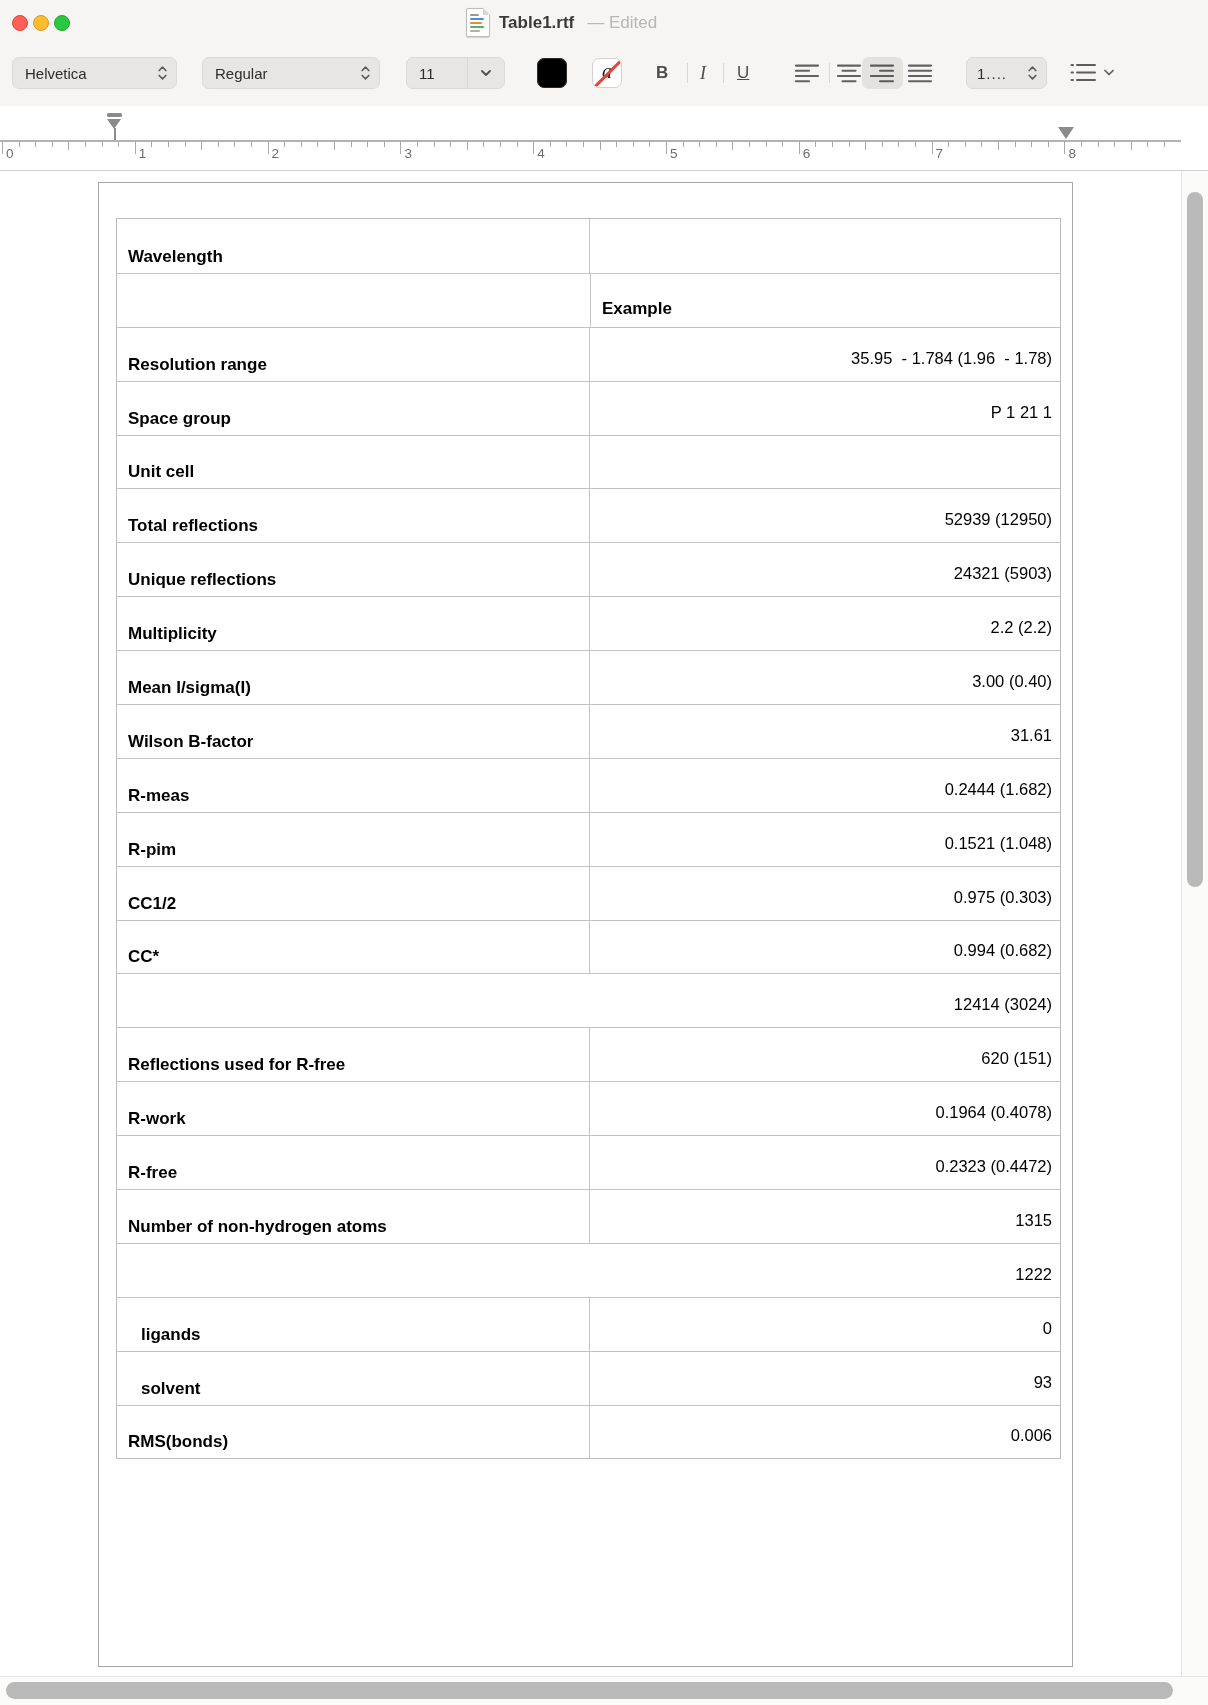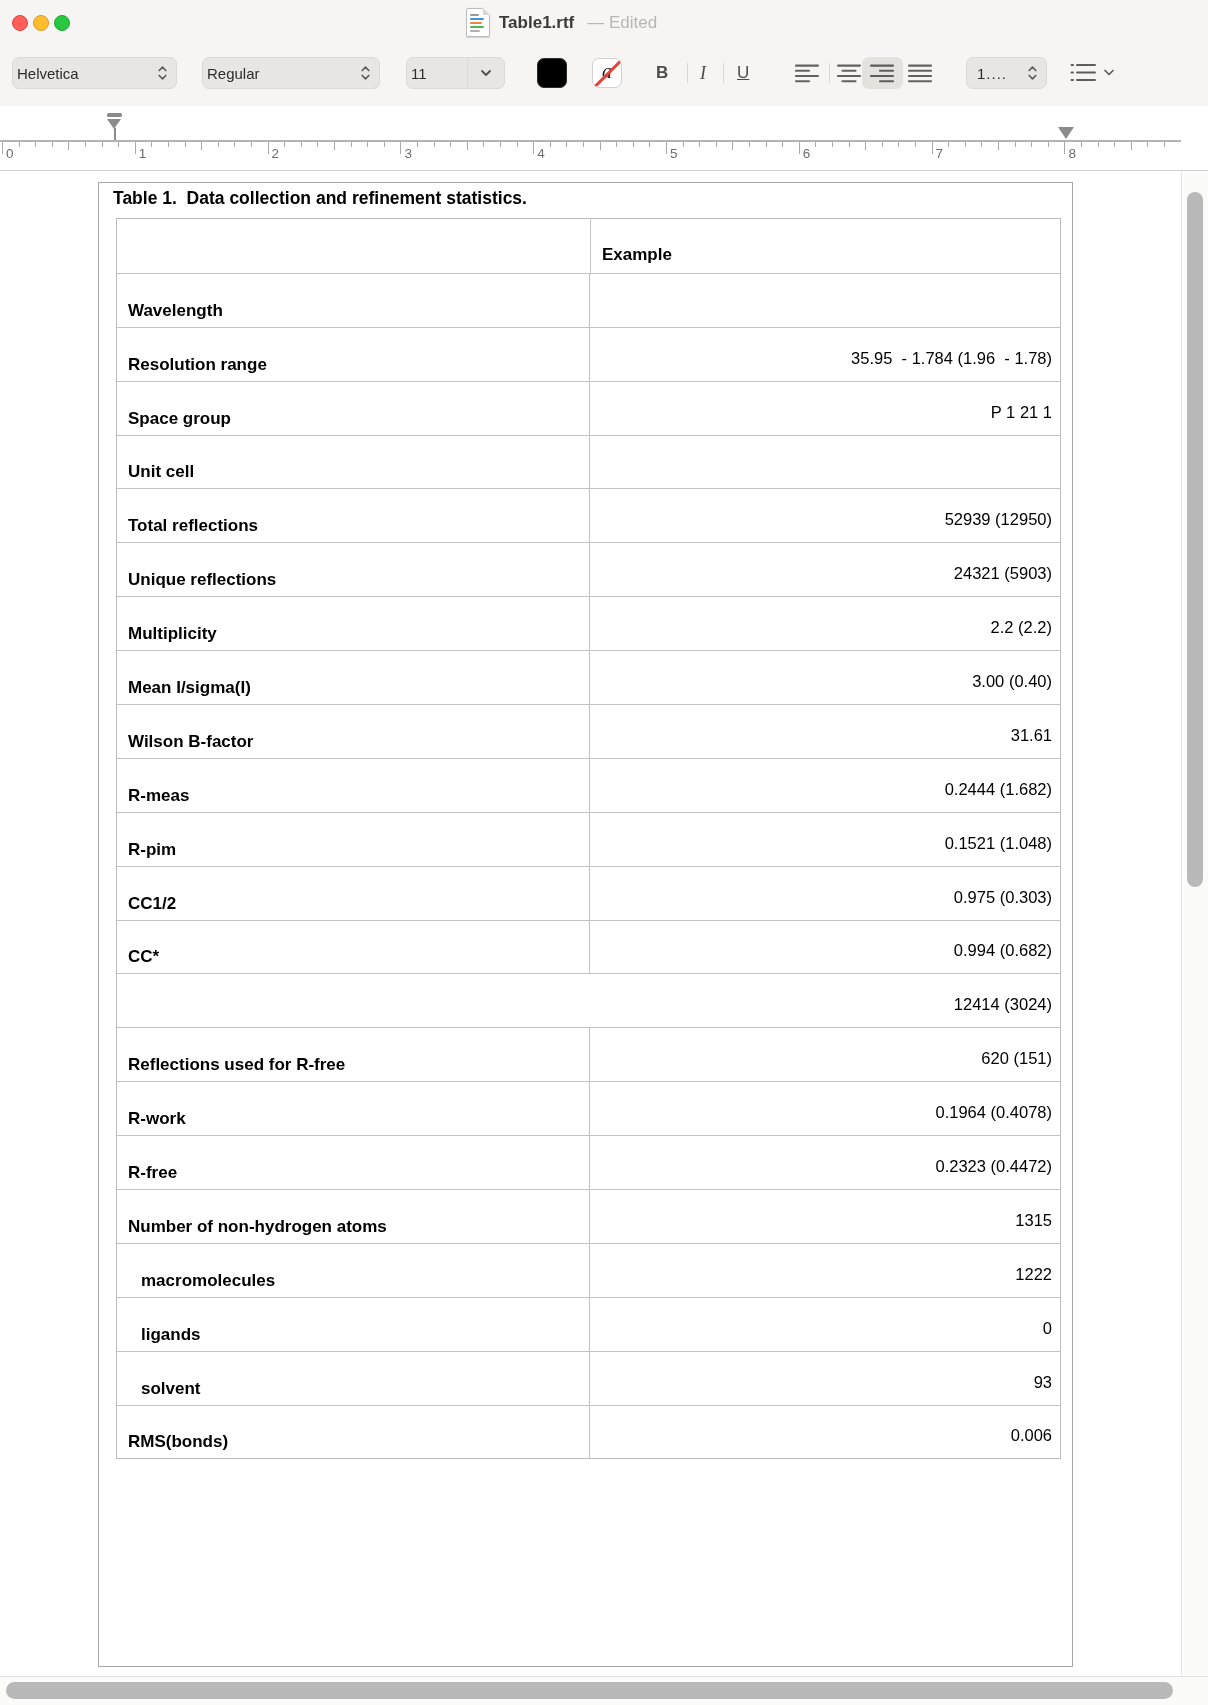--- a/index.html
+++ b/index.html
@@ -20,21 +20,21 @@
   #docicon i{position:absolute;left:3px;height:2px;border-radius:1px;}
   #docicon .l1{top:5px;width:9px;background:#9a9a9a;}
   #docicon .l2{top:9px;width:14px;background:#4a90d9;}
   #docicon .l3{top:13px;width:12px;background:#e8883a;}
   #docicon .l4{top:17px;width:14px;background:#58b058;}
   #docicon .l5{top:21px;width:10px;background:#b0b0b0;}
   #wintitle{font-size:17px;font-weight:bold;color:#3a3a3a;}
   #editedbadge{font-size:17px;color:#b7b6b4;font-weight:400;margin-left:4px;}
   
   .tbtn{position:absolute;top:57px;height:32px;box-sizing:border-box;background:#e7e6e4;border:1px solid #dbdad8;border-radius:7px;display:flex;align-items:center;color:#2d2d2d;font-size:15px;}
-  .tbtn .lbl{padding-left:4px;flex:1;}
+  .tbtn .lbl{padding-left:12px;flex:1;}
   .tbtn .stepper{padding-right:8px;display:flex;align-items:center;}
   #font-select{left:12px;width:165px;}
   #style-select{left:202px;width:178px;}
   #size-combo{left:406px;width:99px;}
   #size-combo .divline{width:1px;height:30px;background:#dbdad8;margin-left:8px;}
   #size-combo .chev{width:36px;display:flex;justify-content:center;}
   .well{position:absolute;top:58px;width:30px;height:30px;border-radius:7px;box-sizing:border-box;}
   #color-well{left:537px;background:#000;border:1px solid #2b2b2b;}
   #nofill-well{left:592px;background:#fff;border:1px solid #d2d1cf;overflow:hidden;}
   #nofill-well .a{position:absolute;left:0;top:1px;width:100%;text-align:center;font-family:"Liberation Serif",serif;font-style:italic;font-size:20px;color:#1c1c1c;}
@@ -300,31 +300,30 @@
         <div class="tick t1" style="left: 1164px;"></div>
       </div>
     <div id="lmark-bar"></div>
     <div id="lmark-tri"></div>
     <div id="lmark-stem"></div>
     <div id="rmark-tri"></div>
   </div>
 
   <div id="docarea">
     <div id="outerbox">
-      <div id="tabletitle">Table 1.  Data collection and refinement statistics.</div>
       <div id="statstable">
         <div class="trow">
+            <div class="tcell lcell">Wavelength</div>
+            <div class="tcell vcell"></div>
+          </div>
+
+      <div class="trow">
           <div class="hcell-left"></div>
           <div class="hcell-right">Example</div>
         </div>
-
-      <div class="trow">
-            <div class="tcell lcell">Wavelength</div>
-            <div class="tcell vcell"></div>
-          </div>
           <div class="trow">
             <div class="tcell lcell">Resolution range</div>
             <div class="tcell vcell">35.95  - 1.784 (1.96  - 1.78)</div>
           </div>
           <div class="trow">
             <div class="tcell lcell">Space group</div>
             <div class="tcell vcell">P 1 21 1</div>
           </div>
           <div class="trow">
             <div class="tcell lcell">Unit cell</div>
@@ -378,21 +377,20 @@
           </div>
           <div class="trow">
             <div class="tcell lcell">R-free</div>
             <div class="tcell vcell">0.2323 (0.4472)</div>
           </div>
           <div class="trow">
             <div class="tcell lcell">Number of non-hydrogen atoms</div>
             <div class="tcell vcell">1315</div>
           </div>
           <div class="trow">
-            <div class="tcell lcell indent">macromolecules</div>
             <div class="tcell vcell">1222</div>
           </div>
           <div class="trow">
             <div class="tcell lcell indent">ligands</div>
             <div class="tcell vcell">0</div>
           </div>
           <div class="trow">
             <div class="tcell lcell indent">solvent</div>
             <div class="tcell vcell">93</div>
           </div>

